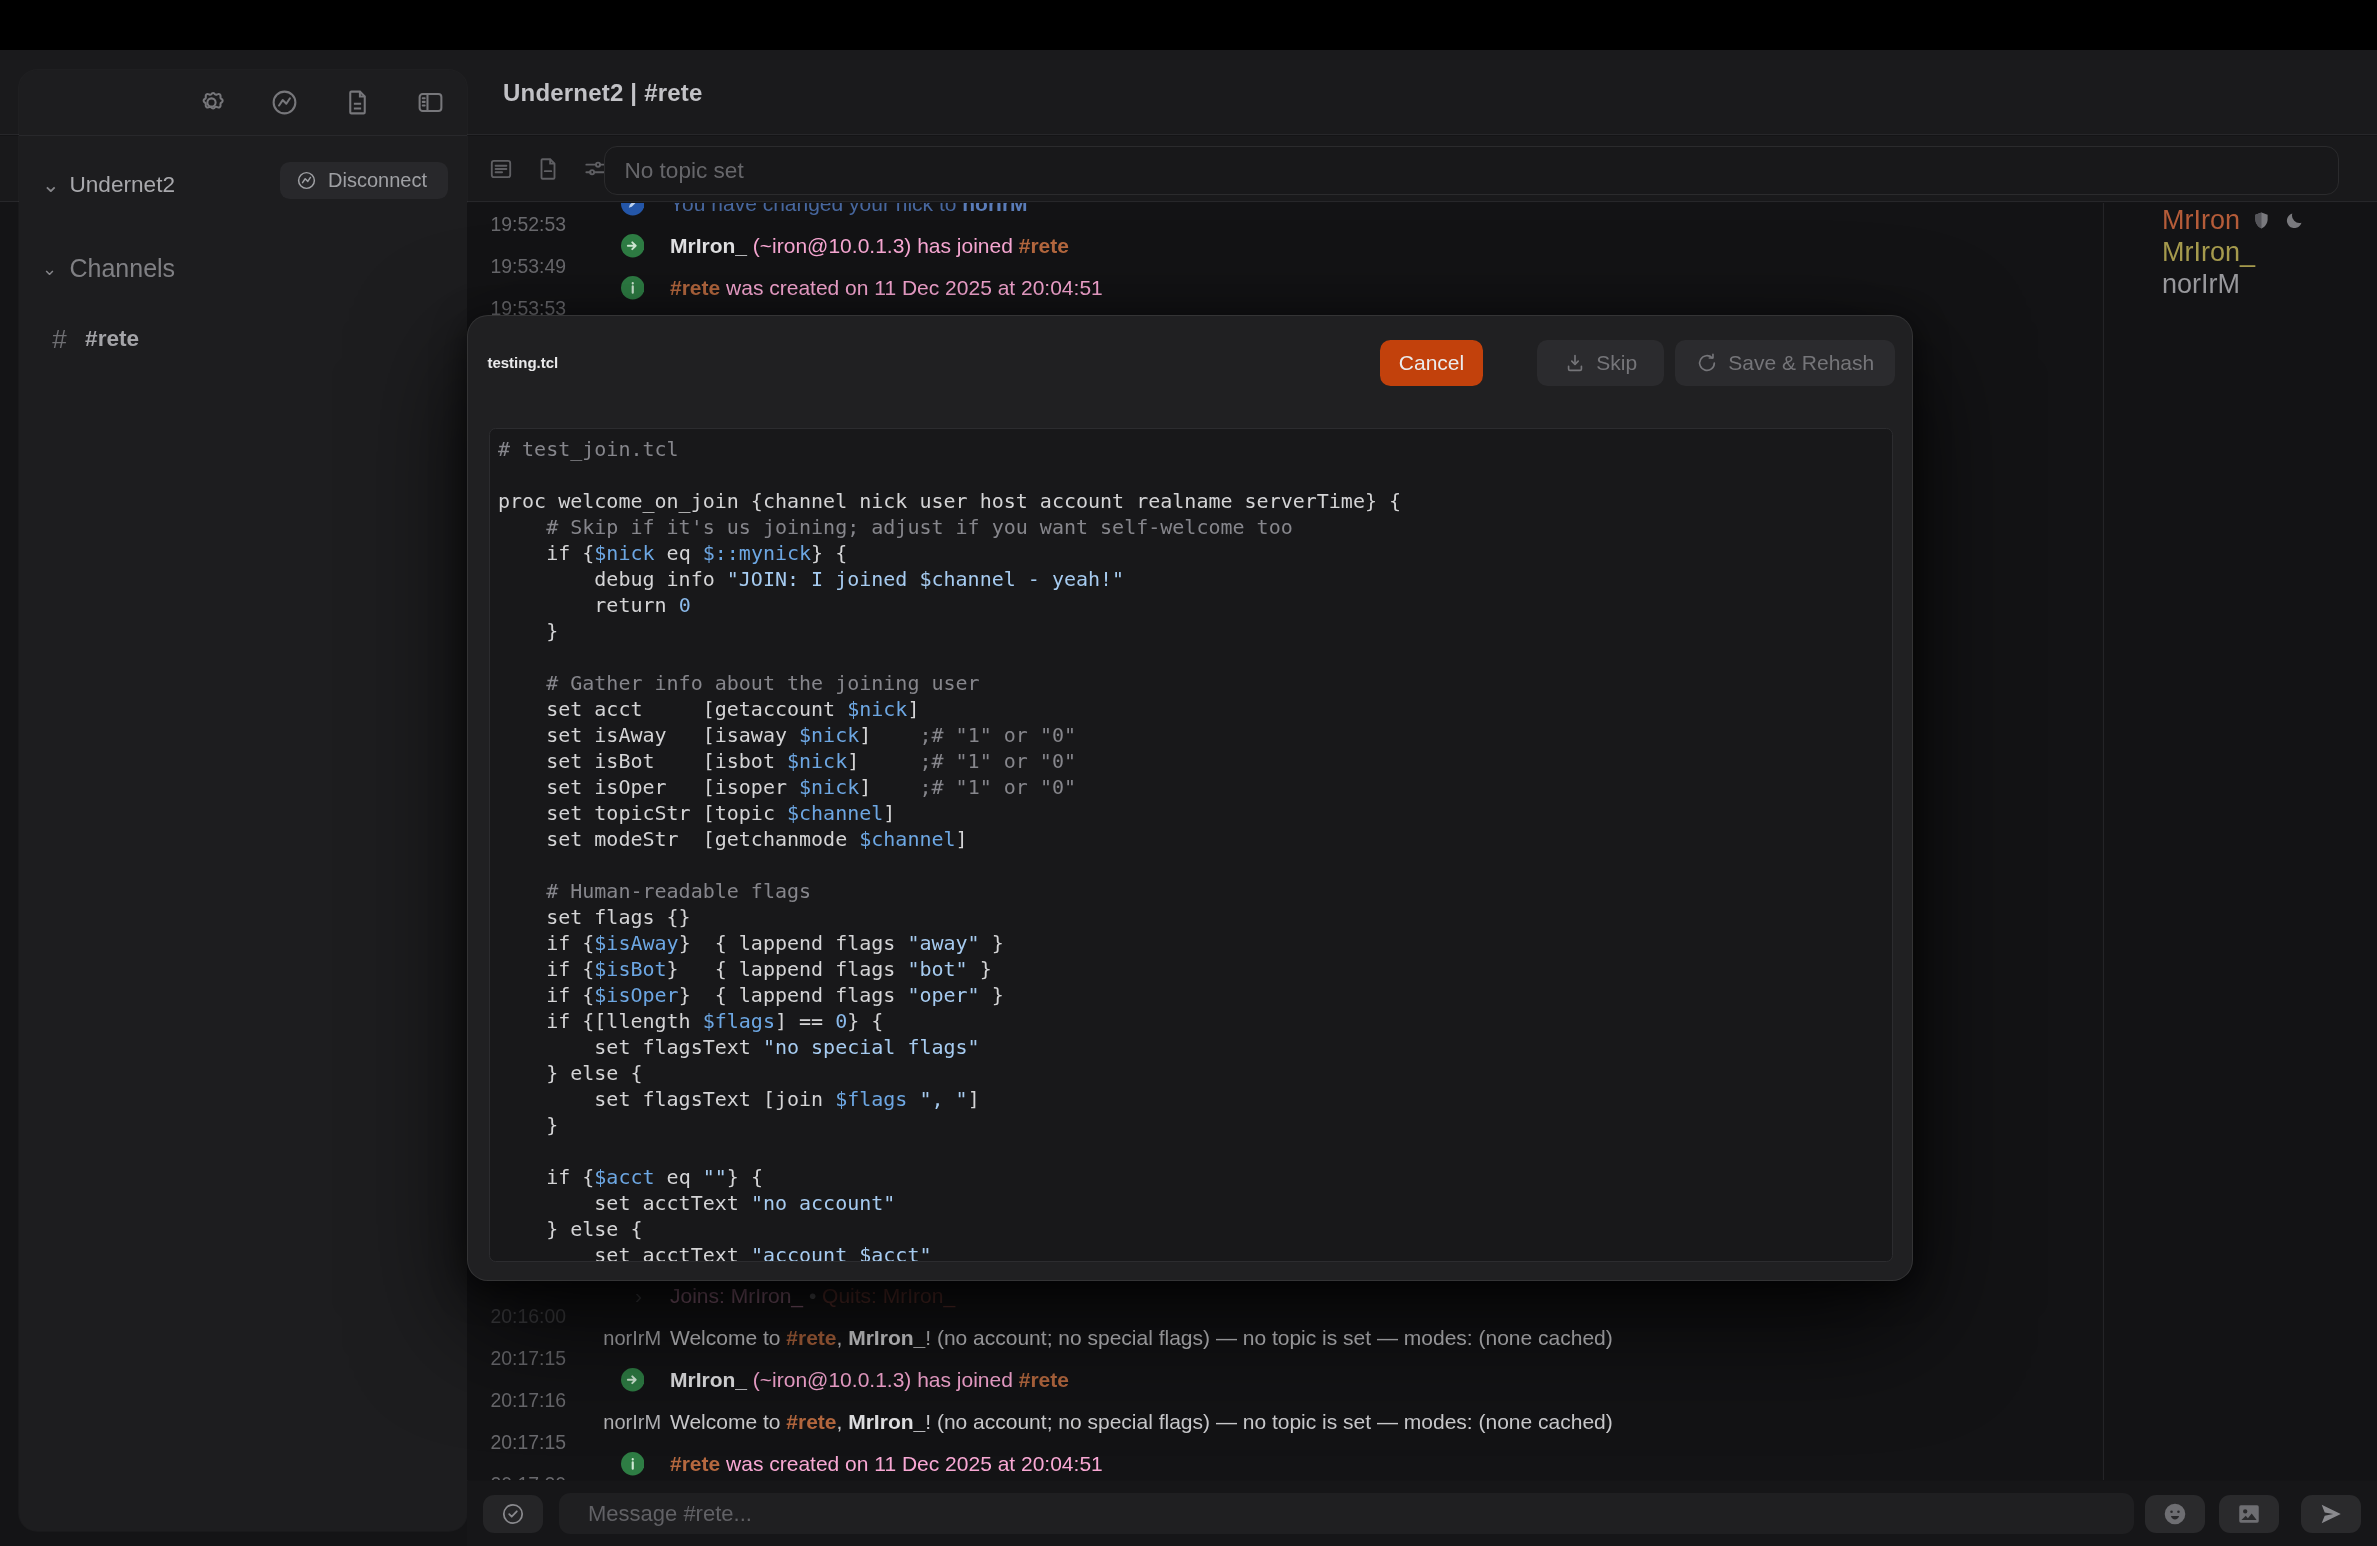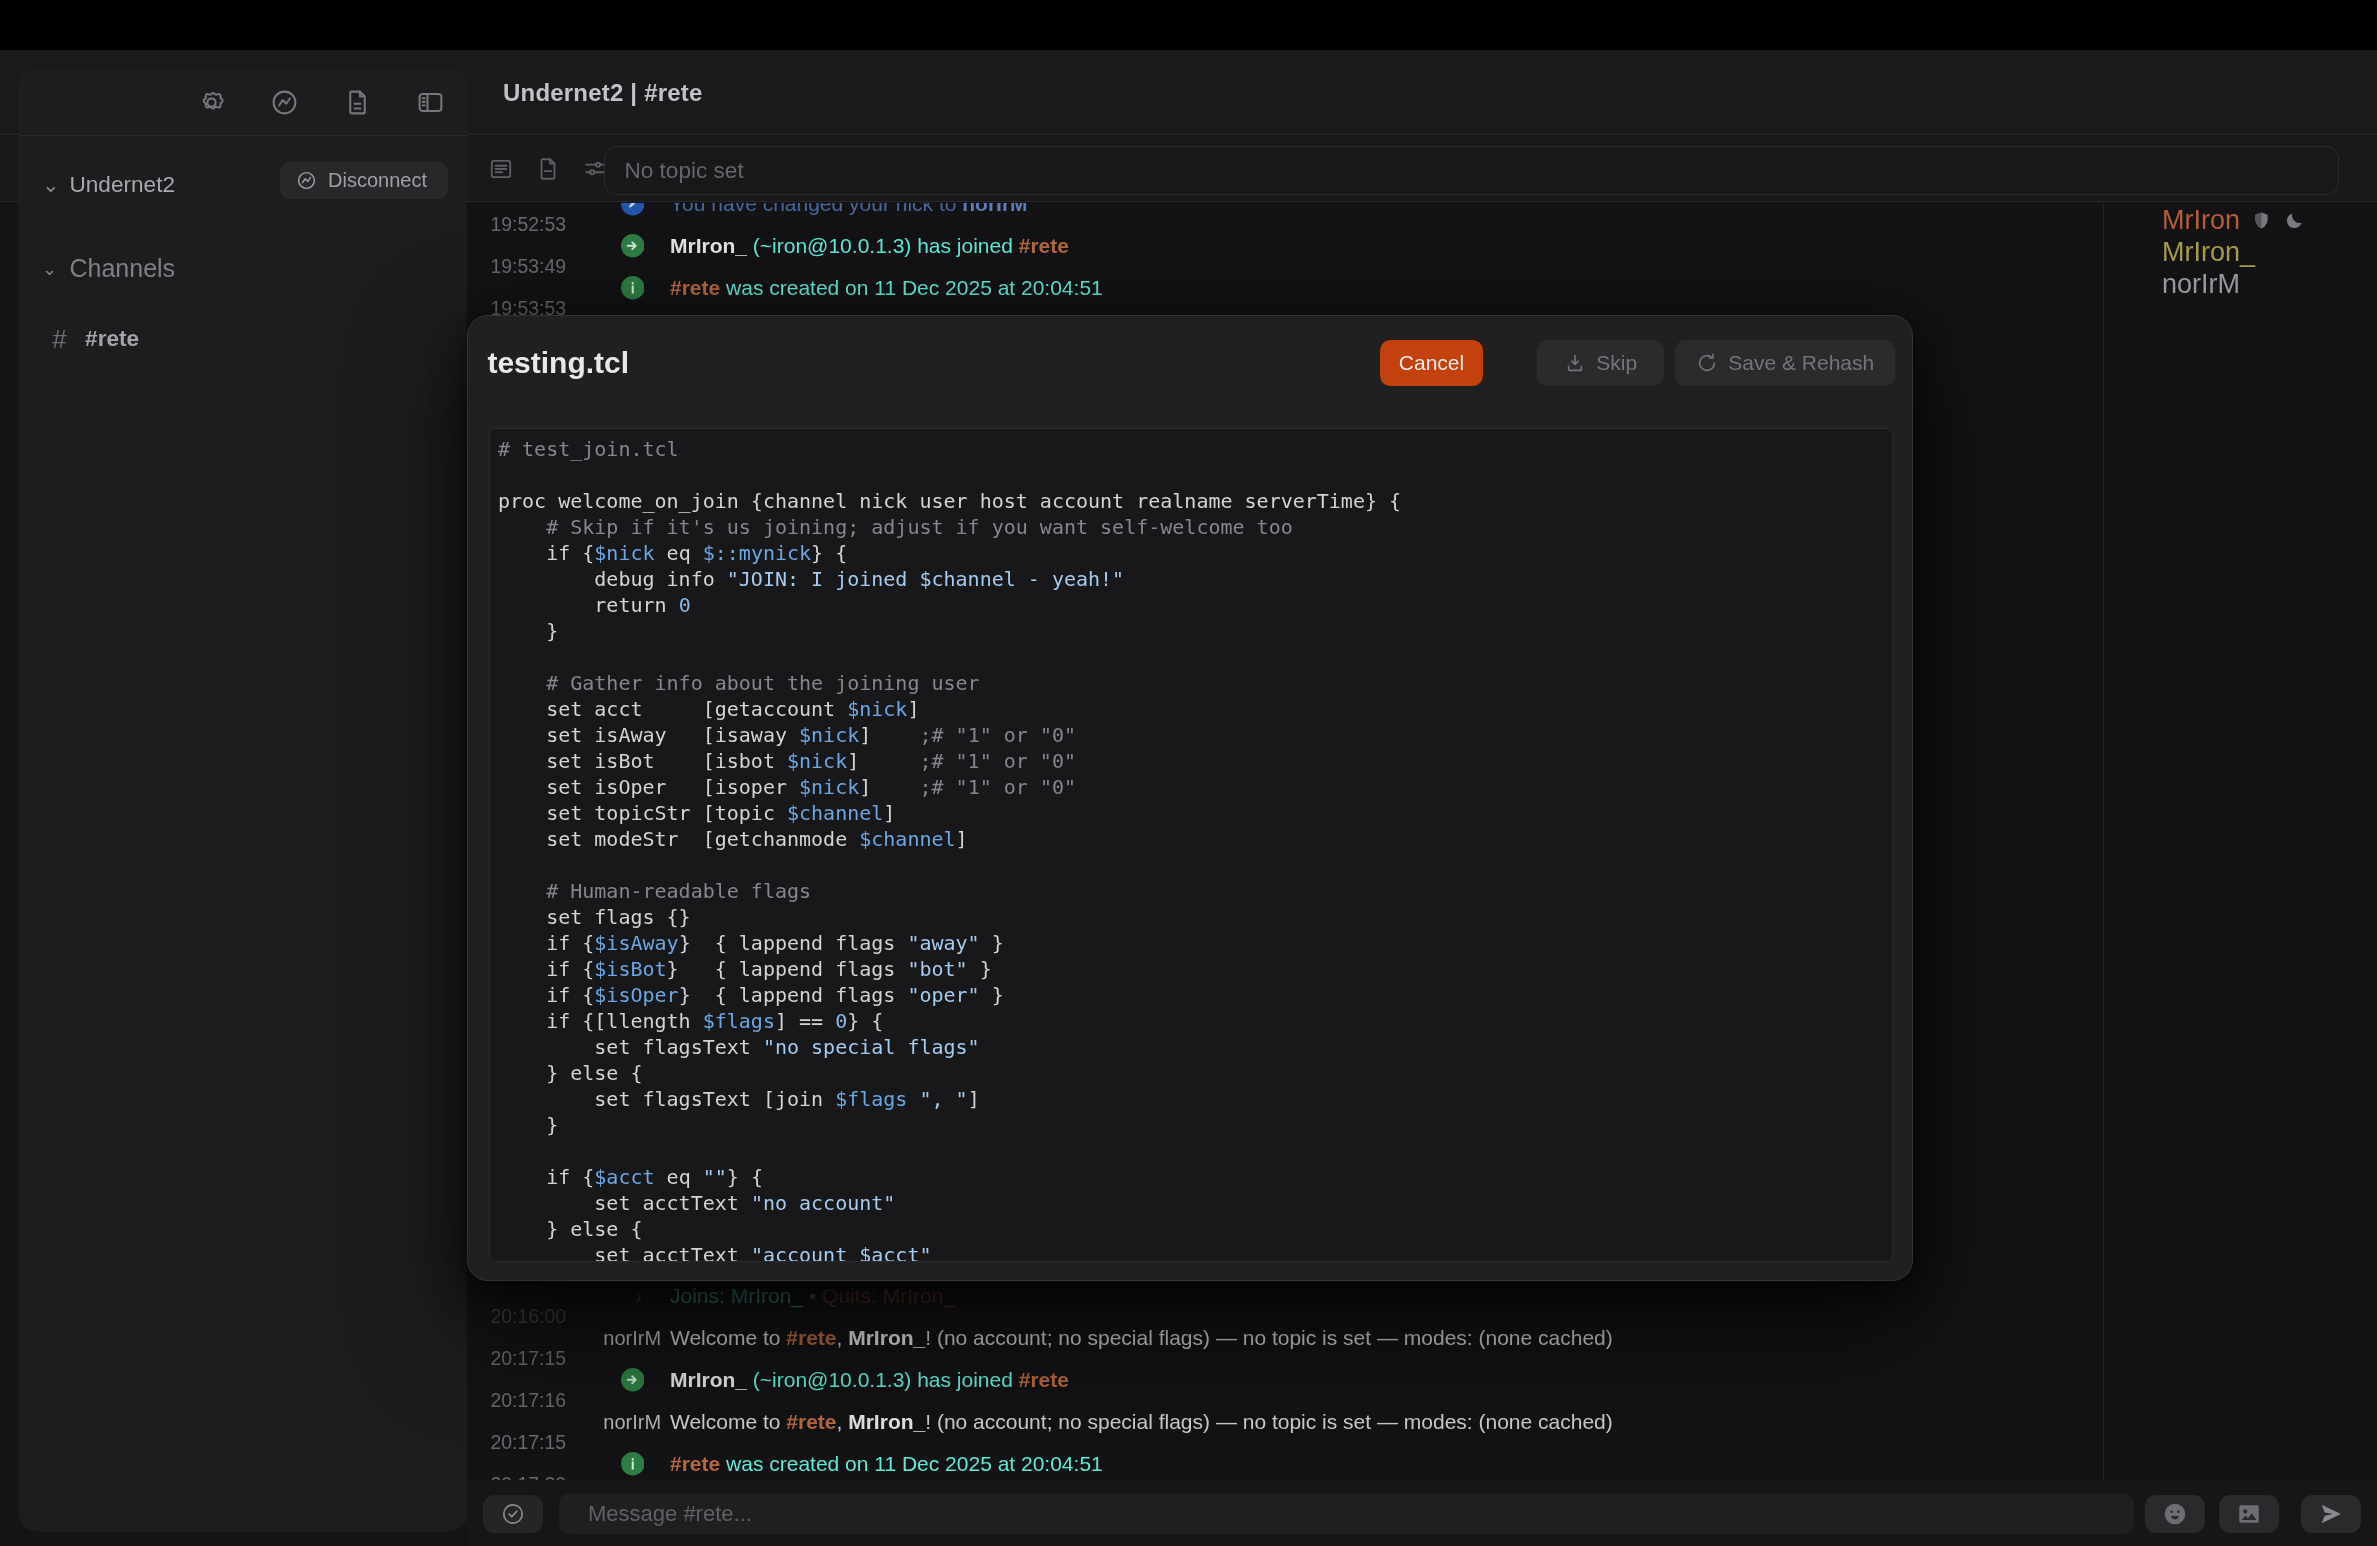--- a/index.html
+++ b/index.html
@@ -54,21 +54,21 @@
   .msg-row.muted { opacity:.5; }
   .ts { width:104px; padding-left:23.5px; color:#69696d; font-size:19.4px; flex:0 0 auto;margin-top:40px; }
   .gutter { width:95px; flex:0 0 auto; display:flex; justify-content:flex-end; align-items:center; }
   .gutter .nick { color:#b2b2b5; font-size:20px; margin-right:4.9px; }
   .gutter .cicon { width:23.5px; height:23.5px; border-radius:50%; margin-right:22px;
       display:flex; align-items:center; justify-content:center; }
   .gutter .chev-g { color:#6a6a6e; font-size:21px; margin-right:24px; }
   .cicon svg { width:23.5px; height:23.5px; }
   .body { margin-left:4px; white-space:nowrap; }
   .seg-t  { color:#cbcbce; }
-  .seg-g  { color:#5eead4; }
+  .seg-g  { color:#f9a8d4; }
   .seg-o  { color:#b5683f; font-weight:bold; }
   .seg-b  { color:#e2e2e4; font-weight:bold; }
   .seg-bl { color:#47679f; }
   .seg-blb{ color:#5a7cb8; font-weight:bold; }
   .seg-r  { color:#9c4a40; }
   .seg-d  { color:#8a8a8e; }
 
   
   .user-row { position:relative; height:32px; display:flex; align-items:center; padding-left:58px;
               font-size:27px; gap:11.3px; cursor:pointer; }
@@ -87,21 +87,21 @@
   .comp-btn { position:absolute; top:13.7px; width:60px; height:38px; background:#2a2a2c; border:none;
        border-radius:11.3px; color:#6e6e72; display:flex; align-items:center; justify-content:center; cursor:pointer; }
   #emoji-btn { left:1678px; } #image-btn { left:1752px; } #send-btn { left:1834px; color:#8a8a8e; }
   .comp-btn svg, #check-btn svg { width:26px; height:26px; }
 
   
   #modal { position:absolute; left:467px; top:315px; width:1446px; height:966px;
      background:#202022; border-radius:21px; border:0.8px solid rgba(255,255,255,.09);
      box-shadow:0 40px 113px rgba(0,0,0,.75), 0 8px 32px rgba(0,0,0,.6); }
   #modal-title { position:absolute; left:19.4px; top:24px; height:45px; display:flex; align-items:center;
-     font-size:30px; font-weight:bold; color:#e9e9eb; }
+     font-size:15px; font-weight:bold; color:#e9e9eb; }
   .mbtn { position:absolute; top:23.5px; height:46px; border:none; border-radius:10.5px;
      font-size:21px; font-family:inherit; display:flex; align-items:center; justify-content:center; gap:10.5px; cursor:pointer; }
   #btn-cancel { left:912px; width:103px; background:#c2410c; color:#ebebed; }
   #btn-save   { left:1069px; width:127px; background:#2b2b2e; color:#757579; }
   #btn-rehash { left:1207px; width:220px; background:#2b2b2e; color:#757579; }
   .mbtn svg { width:22px; height:22px; }
   #code-panel { position:absolute; left:21px; top:112px; width:1404px; height:834px;
      background:#18181a; border:0.8px solid #2c2c2f; border-radius:6.5px; overflow:hidden;
      padding:6.5px 0 0 8px; }
   .code-line { height:26px; line-height:26px; font-family:"DejaVu Sans Mono","Liberation Mono",monospace;

